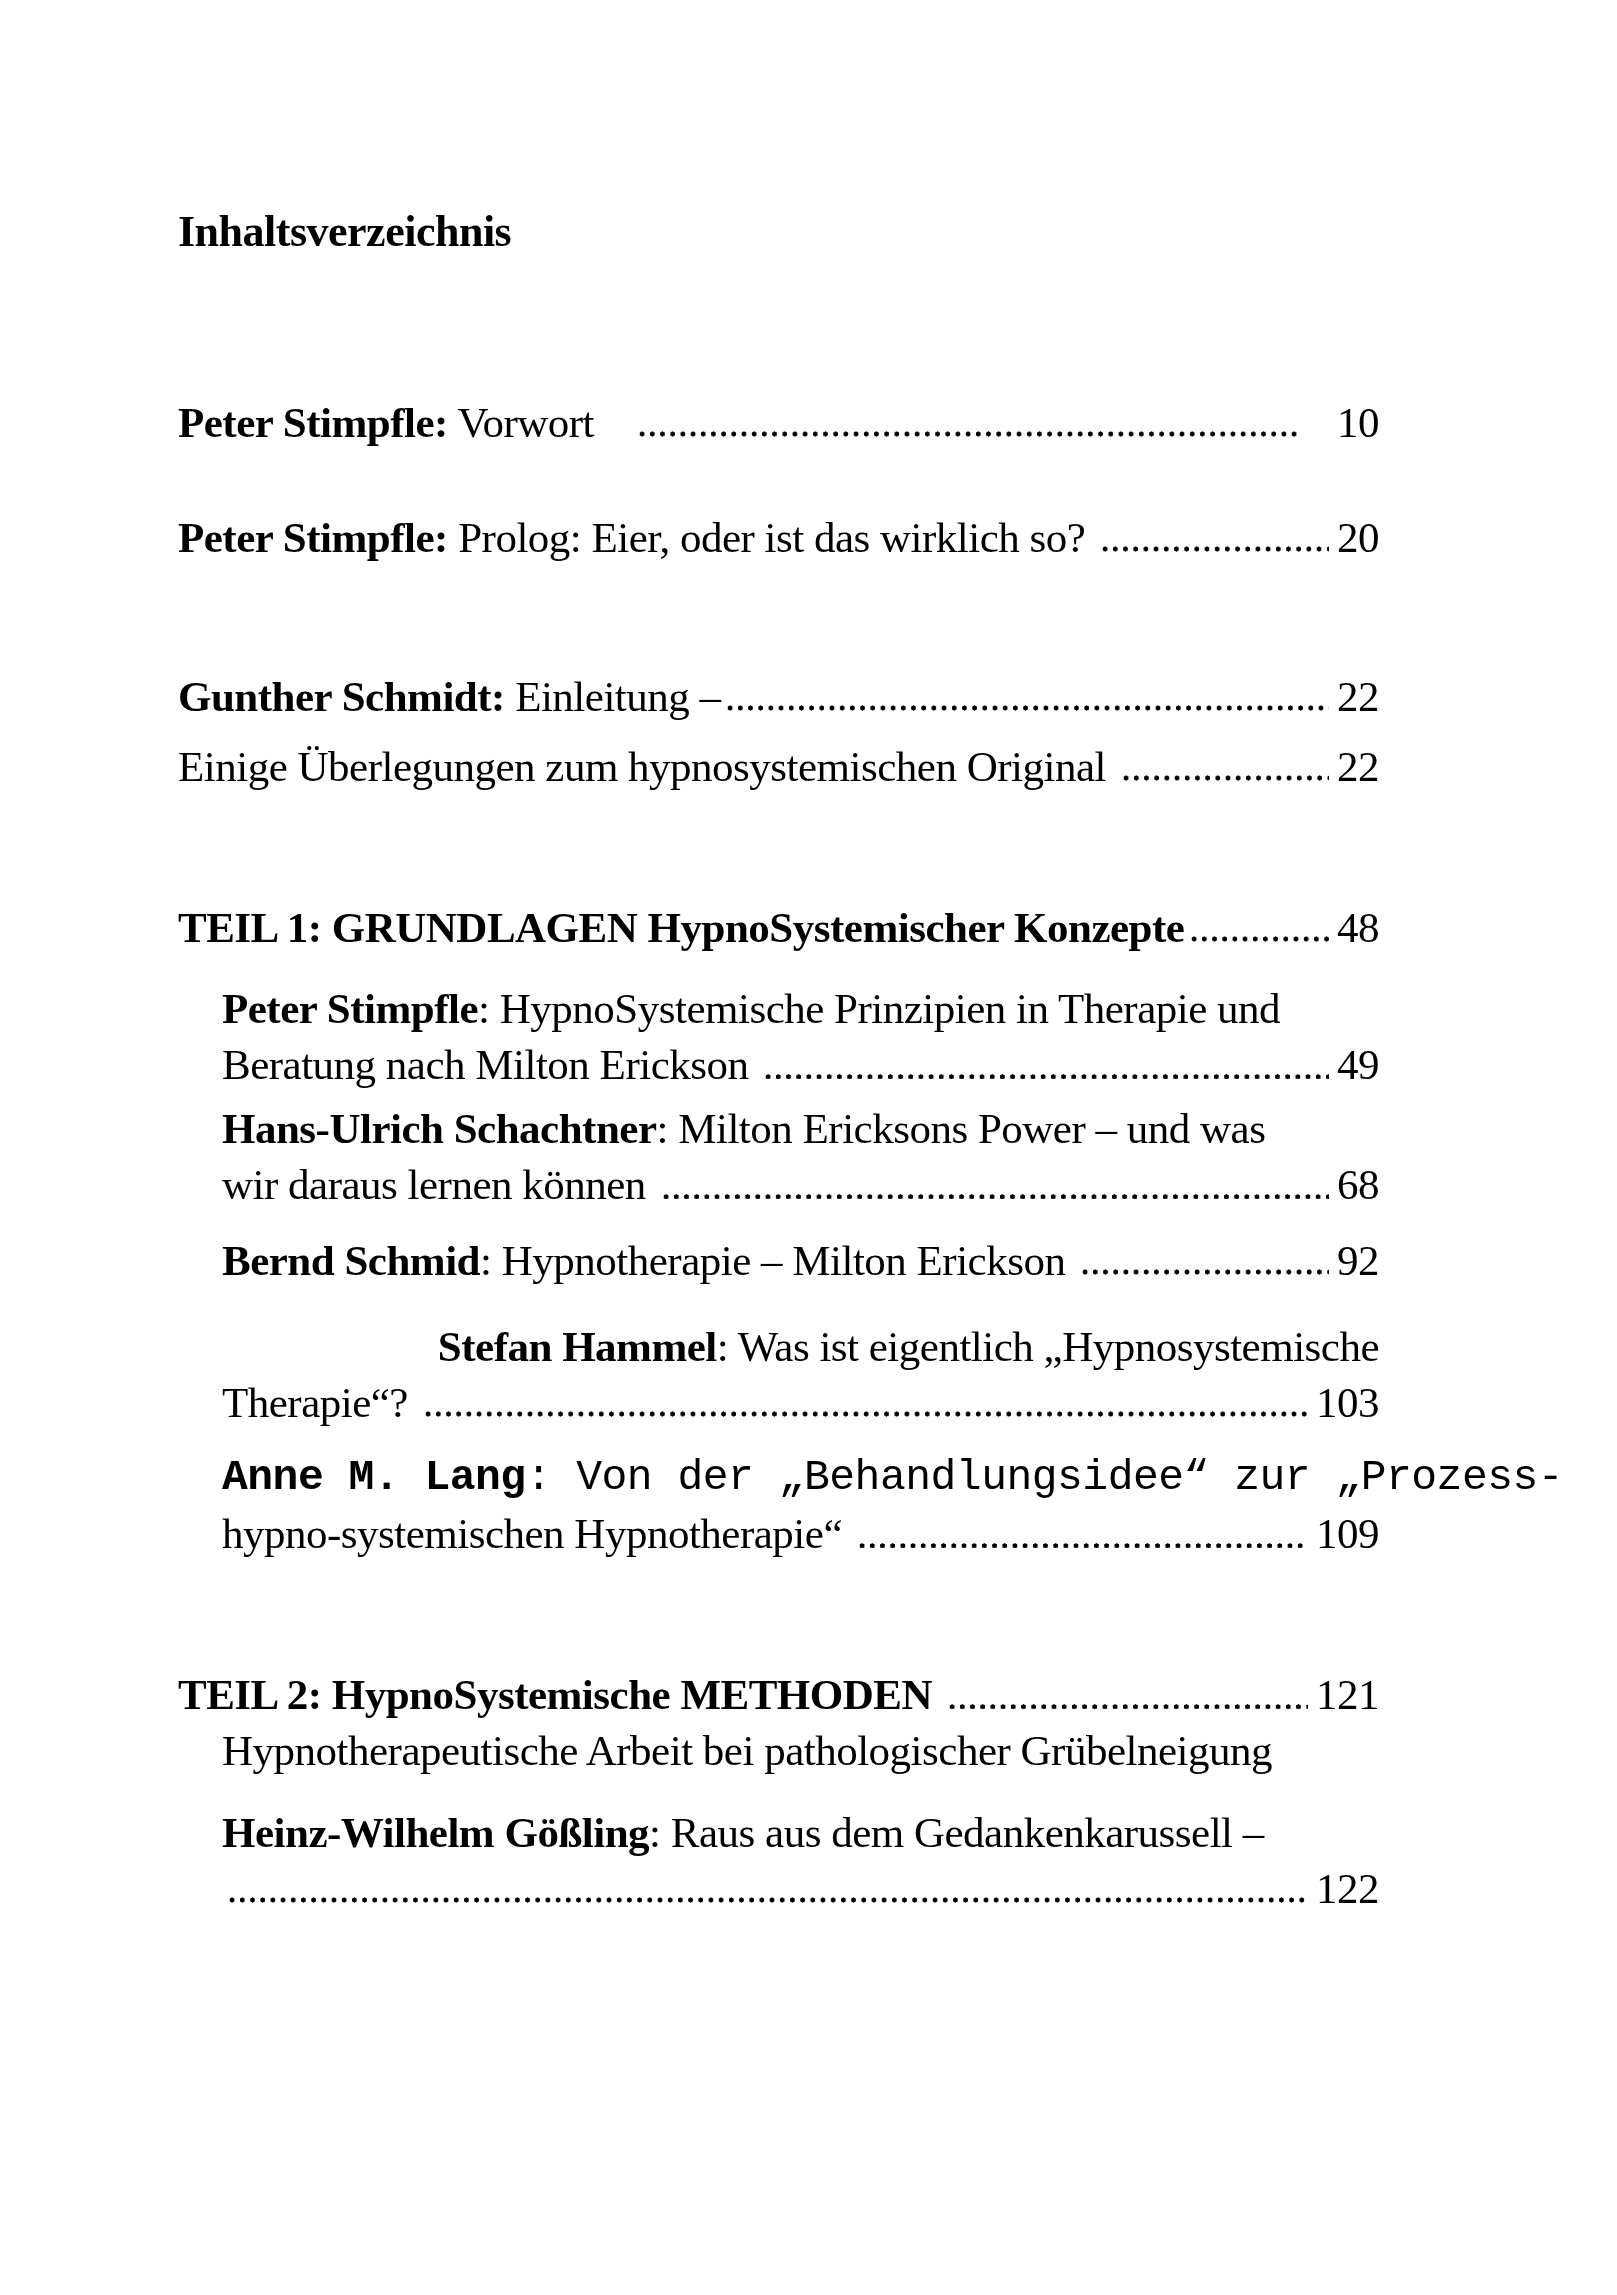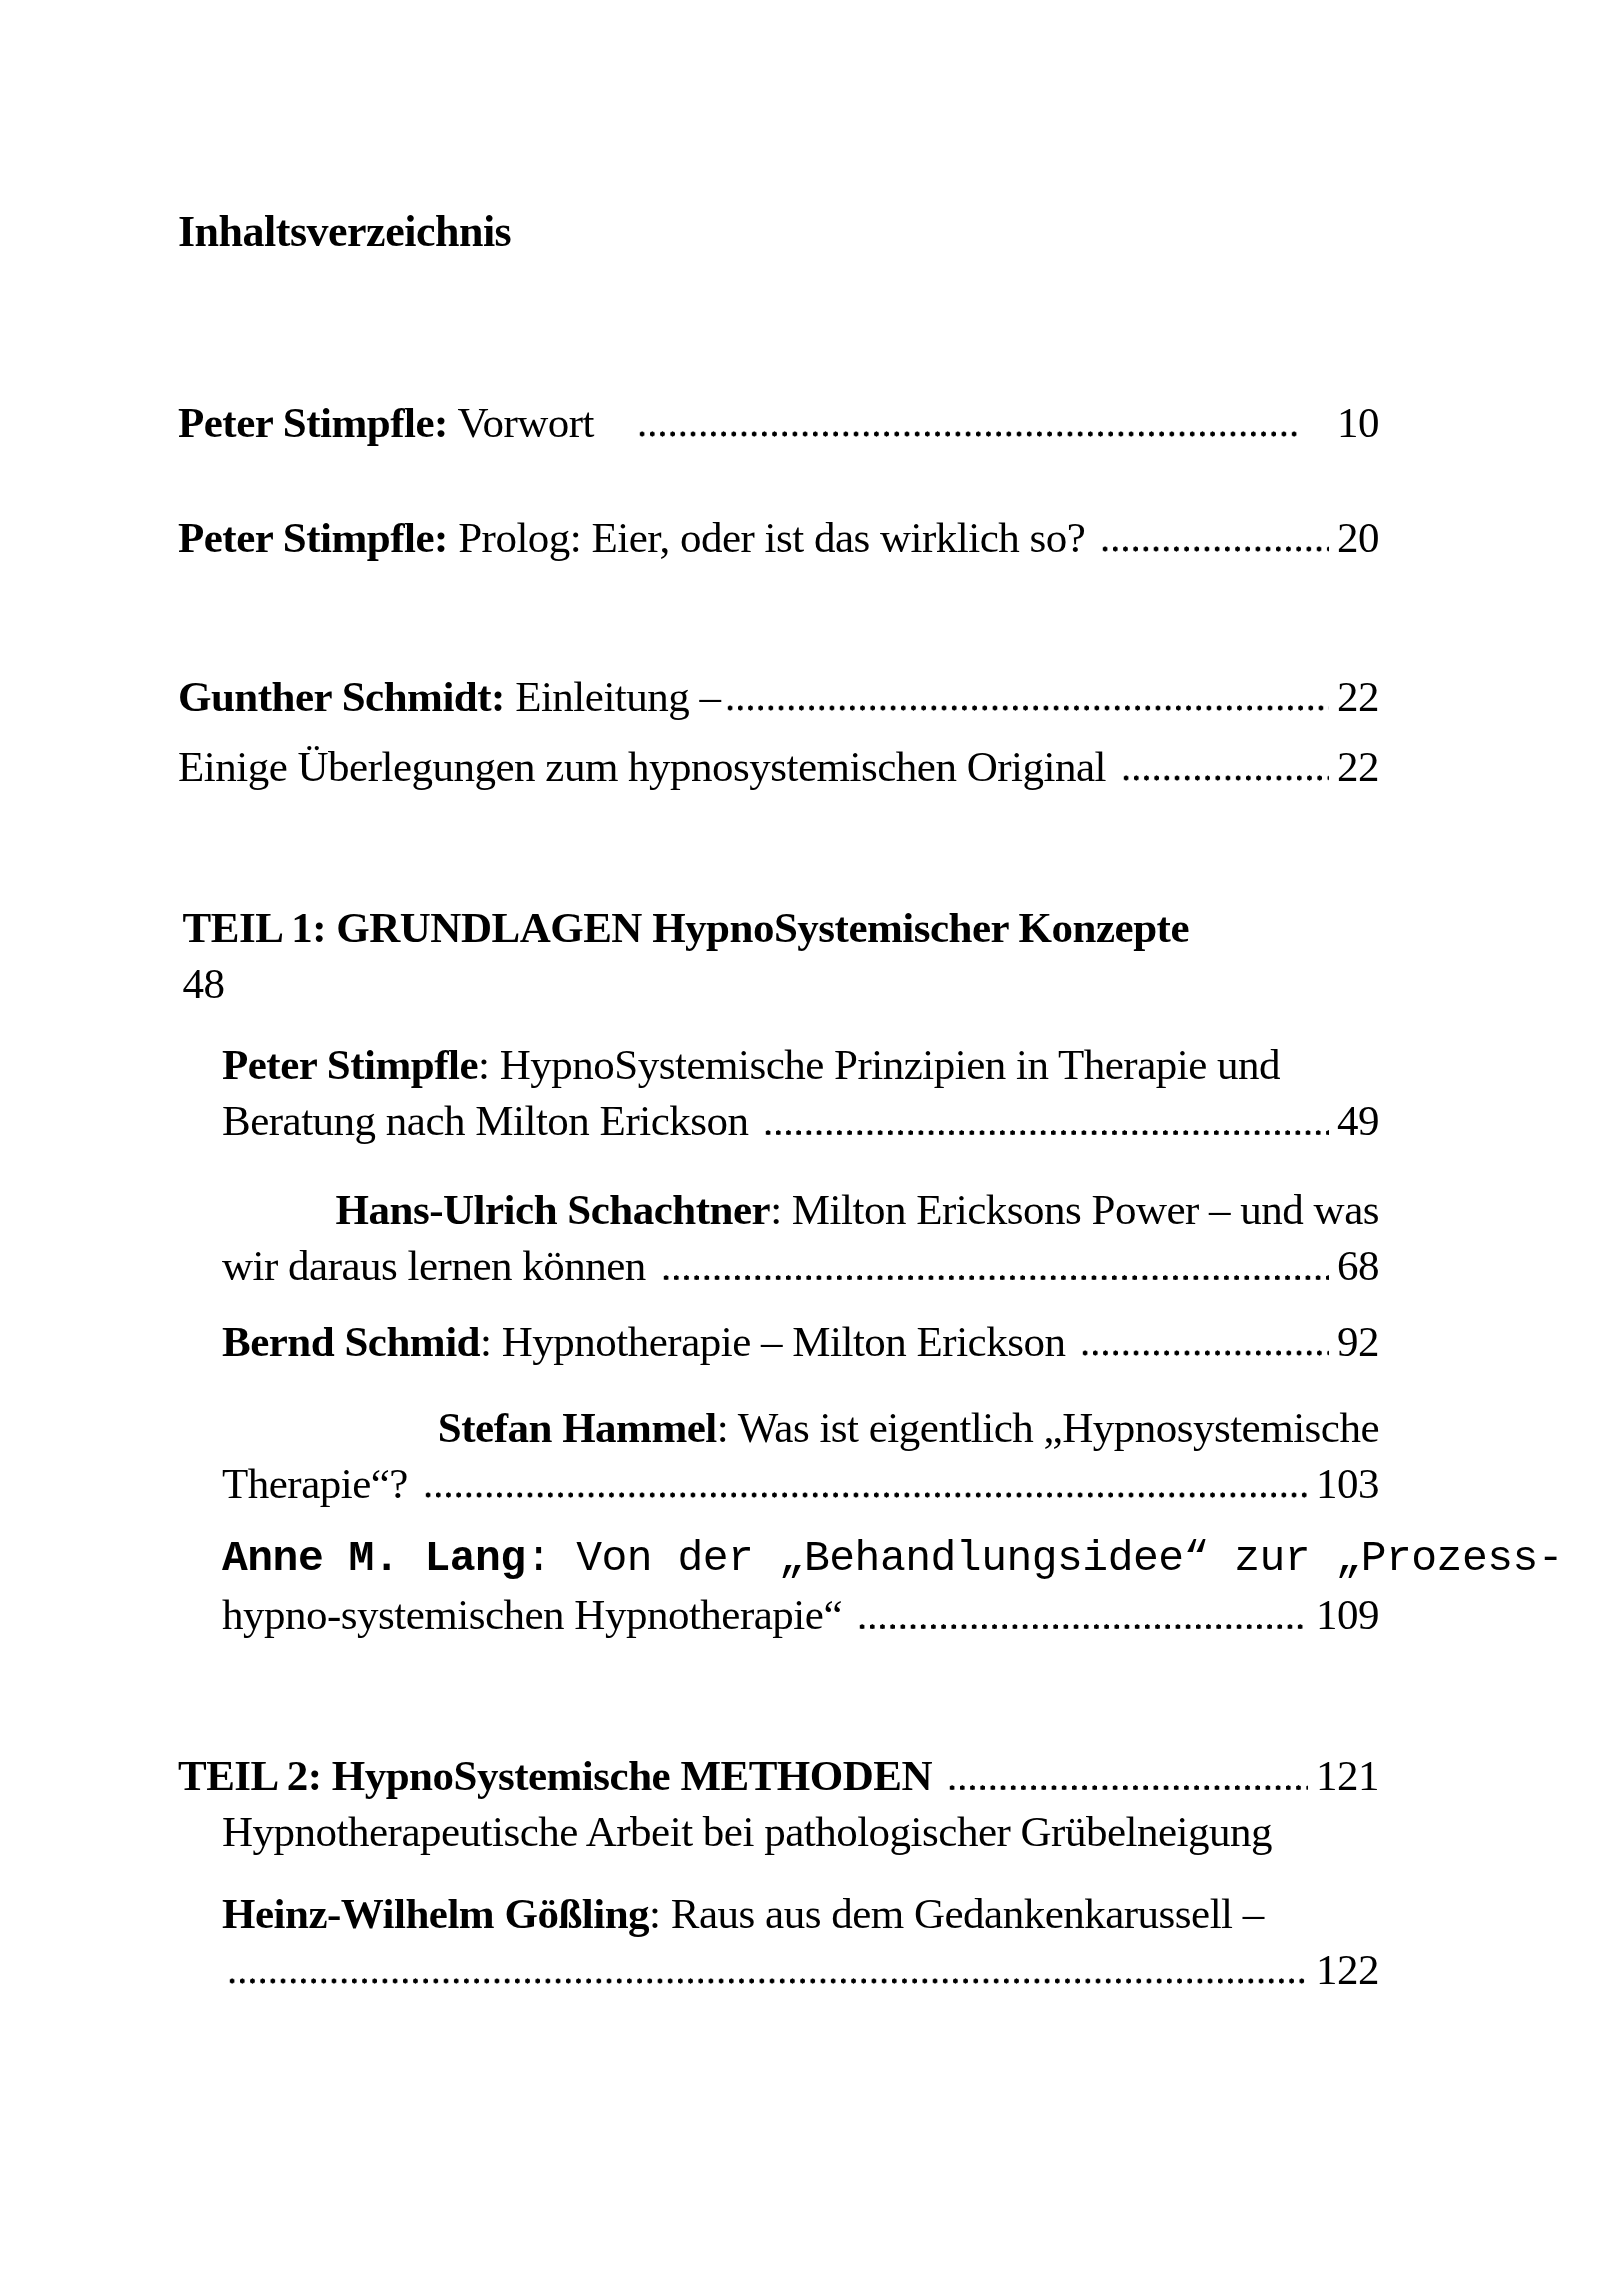--- a/index.html
+++ b/index.html
@@ -55,24 +55,24 @@
 </head>
 <body>
 
 <div class="page">
   <div class="page-title">Inhaltsverzeichnis</div>
   <div class="toc">
       <div class="row" style="margin-top: 135px; gap: 28px;"><span><b>Peter Stimpfle:</b> Vorwort </span><div class="dots"></div><span class="pg">10</span></div>
       <div class="row" style="margin-top: 59px;"><span><b>Peter Stimpfle:</b> Prolog: Eier, oder ist das wirklich so? </span><div class="dots"></div><span class="pg">20</span></div>
       <div class="row" style="margin-top: 103px;"><span><b>Gunther Schmidt:</b> Einleitung –</span><div class="dots"></div><span class="pg">22</span></div>
       <div class="row" style="margin-top: 14px;"><span>Einige Überlegungen zum hypnosystemischen Original </span><div class="dots"></div><span class="pg">22</span></div>
-      <div class="row" style="margin-top: 105px; flex-direction: column;"><span><b>TEIL 1: GRUNDLAGEN HypnoSystemischer Konzepte</b></span><div class="dots"></div><span class="pg">48</span></div>
+      <div class="row" style="margin-top: 105px;"><span><b>TEIL 1: GRUNDLAGEN HypnoSystemischer Konzepte</b></span><div class="dots"></div><span class="pg">48</span></div>
       <div class="row indent" style="margin-top: 25.4px;"><span><b>Peter Stimpfle</b>: HypnoSystemische Prinzipien in Therapie und</span></div>
       <div class="row indent"><span>Beratung nach Milton Erickson </span><div class="dots"></div><span class="pg">49</span></div>
-      <div class="row indent" style="margin-top: 33px; justify-content: flex-end;"><span><b>Hans-Ulrich Schachtner</b>: Milton Ericksons Power – und was</span></div>
+      <div class="row indent" style="margin-top: 8px;"><span><b>Hans-Ulrich Schachtner</b>: Milton Ericksons Power – und was</span></div>
       <div class="row indent"><span>wir daraus lernen können </span><div class="dots"></div><span class="pg">68</span></div>
       <div class="row indent" style="margin-top: 19.4px;"><span><b>Bernd Schmid</b>: Hypnotherapie – Milton Erickson </span><div class="dots"></div><span class="pg">92</span></div>
       <div class="row indent" style="margin-top: 30px; justify-content: flex-end;"><span><b>Stefan Hammel</b>: Was ist eigentlich „Hypnosystemische</span></div>
       <div class="row indent"><span>Therapie“? </span><div class="dots"></div><span class="pg">103</span></div>
       <div class="row indent" style="margin-top: 19.4px; font-family: Liberation Mono, monospace;"><span><b>Anne M. Lang</b>: Von der „Behandlungsidee“ zur „Prozess-</span></div>
       <div class="row indent"><span>hypno-systemischen Hypnotherapie“ </span><div class="dots"></div><span class="pg">109</span></div>
       <div class="row" style="margin-top: 105px;"><span><b>TEIL 2: HypnoSystemische METHODEN </b></span><div class="dots"></div><span class="pg">121</span></div>
       <div class="row indent"><span>Hypnotherapeutische Arbeit bei pathologischer Grübelneigung</span></div>
       <div class="row indent" style="margin-top: 25.4px;"><span><b>Heinz-Wilhelm Gößling</b>: Raus aus dem Gedankenkarussell –</span></div>
       <div class="row indent"><span></span><div class="dots"></div><span class="pg">122</span></div>

